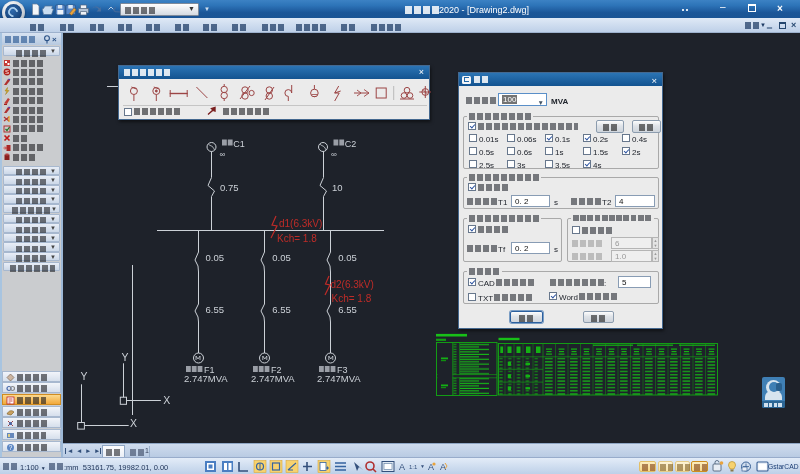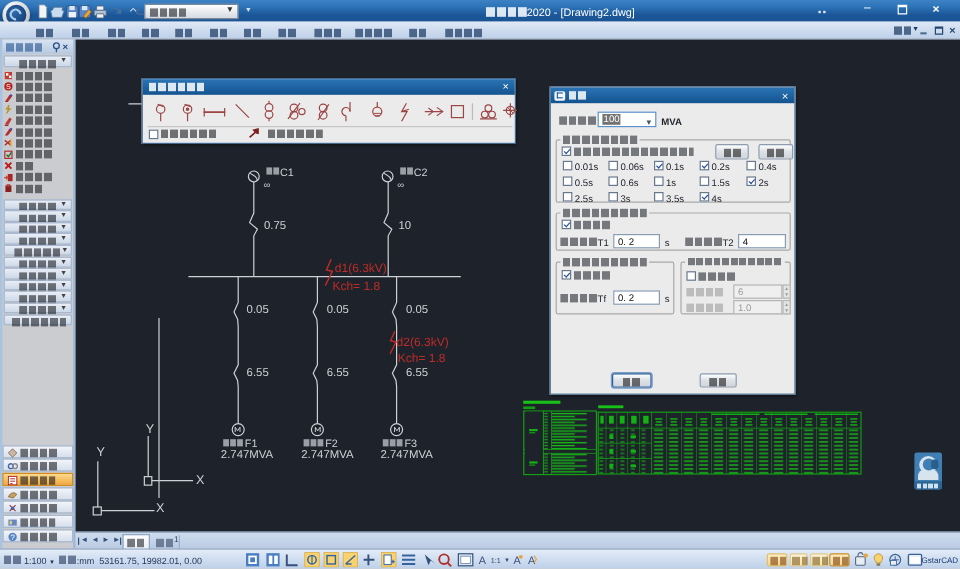--- a/index.html
+++ b/index.html
@@ -576,20 +576,31 @@
         <div class="ck" style="left:4px;top:7px"></div>
         <span class="cj ab" style="left:14px;top:8px;width:31px;color:#20242c"></span>
         <span class="ab" style="left:4px;top:21px"><span class="cj" style="width:31px;color:#9a9a9a"></span></span>
         <div class="inpd" style="left:43px;top:18px;width:41px">6</div>
         <div class="ab" style="left:84px;top:18px;width:7px;height:12px;background:#e4e4e4;border:1px solid #b5b5b5;font-size:4px;color:#999;text-align:center;line-height:5px">▲<br>▼</div>
         <span class="ab" style="left:4px;top:34px"><span class="cj" style="width:31px;color:#9a9a9a"></span></span>
         <div class="inpd" style="left:43px;top:31px;width:41px">1.0</div>
         <div class="ab" style="left:84px;top:31px;width:7px;height:12px;background:#e4e4e4;border:1px solid #b5b5b5;font-size:4px;color:#999;text-align:center;line-height:5px">▲<br>▼</div>
       </div>
 
+      <div class="gbox" style="left:4px;top:198px;width:196px;height:33px">
+        <span class="glab"><span class="cj" style="width:31px"></span></span>
+        <div class="ck ckc" style="left:4px;top:6px"></div>
+        <span class="ab lbl" style="left:14px;top:7px;font-size:8px">CAD<span class="cj" style="width:38px;margin-left:1px"></span></span>
+        <span class="ab lbl" style="left:86px;top:7px"><span class="cj" style="width:54px"></span><span style="font-size:8px;vertical-align:top">:</span></span>
+        <div class="inp" style="left:154px;top:4px;width:33px">5</div>
+        <div class="ck" style="left:4px;top:21px"></div>
+        <span class="ab lbl" style="left:14px;top:22px;font-size:8px">TXT<span class="cj" style="width:38px;margin-left:1px"></span></span>
+        <div class="ck ckc" style="left:85px;top:20px"></div>
+        <span class="ab lbl" style="left:95px;top:21px;font-size:8px">Word<span class="cj" style="width:38px;margin-left:1px"></span></span>
+      </div>
       <div class="btn" style="left:51px;top:238px;width:33px;height:12px;border-color:#2b5f9e;box-shadow:0 0 0 1px #7a9dc4"><span class="cj" style="width:15px;margin-top:2.5px"></span></div>
       <div class="btn" style="left:124px;top:238px;width:31px;height:12px"><span class="cj" style="width:15px;margin-top:2.5px"></span></div>
     </div>
   </div>
   <div class="ab" id="ltabs">
     <span class="ab" style="left:2px;top:3.5px;width:1.2px;height:6px;background:#33507a"></span>
       <span class="ab" style="left:4px;top:3px;color:#33507a;font-size:6.5px">◄</span>
     <span class="ab" style="left:13px;top:3px;color:#33507a;font-size:6.5px">◄</span>
     <span class="ab" style="left:22px;top:3px;color:#33507a;font-size:6.5px">►</span>
     <span class="ab" style="left:31px;top:3px;color:#33507a;font-size:6.5px">►</span>

